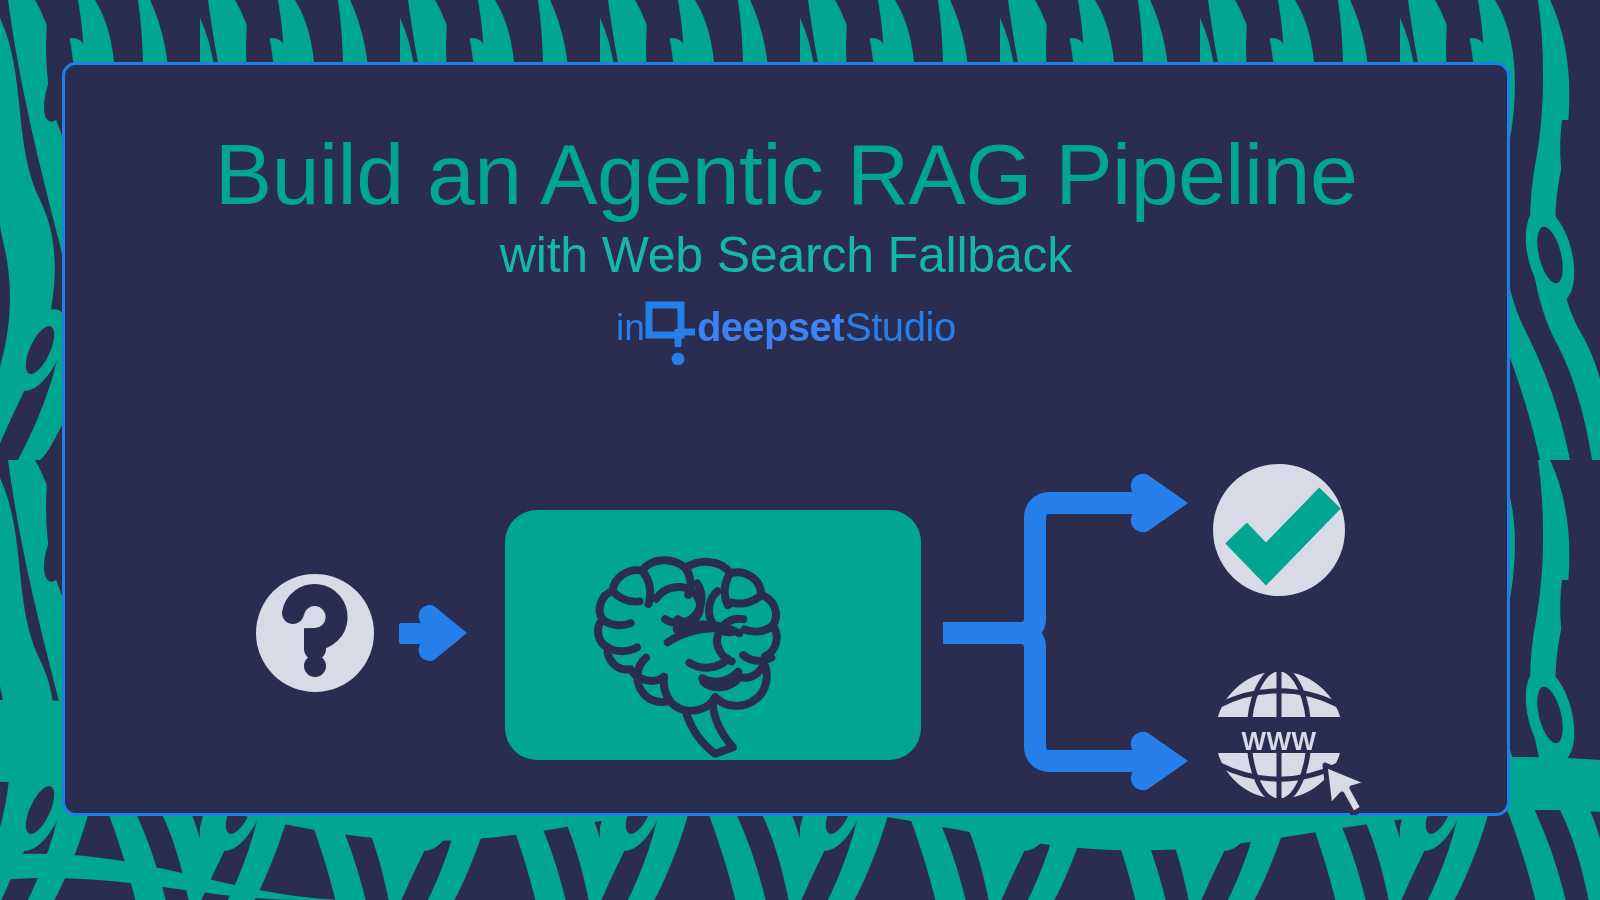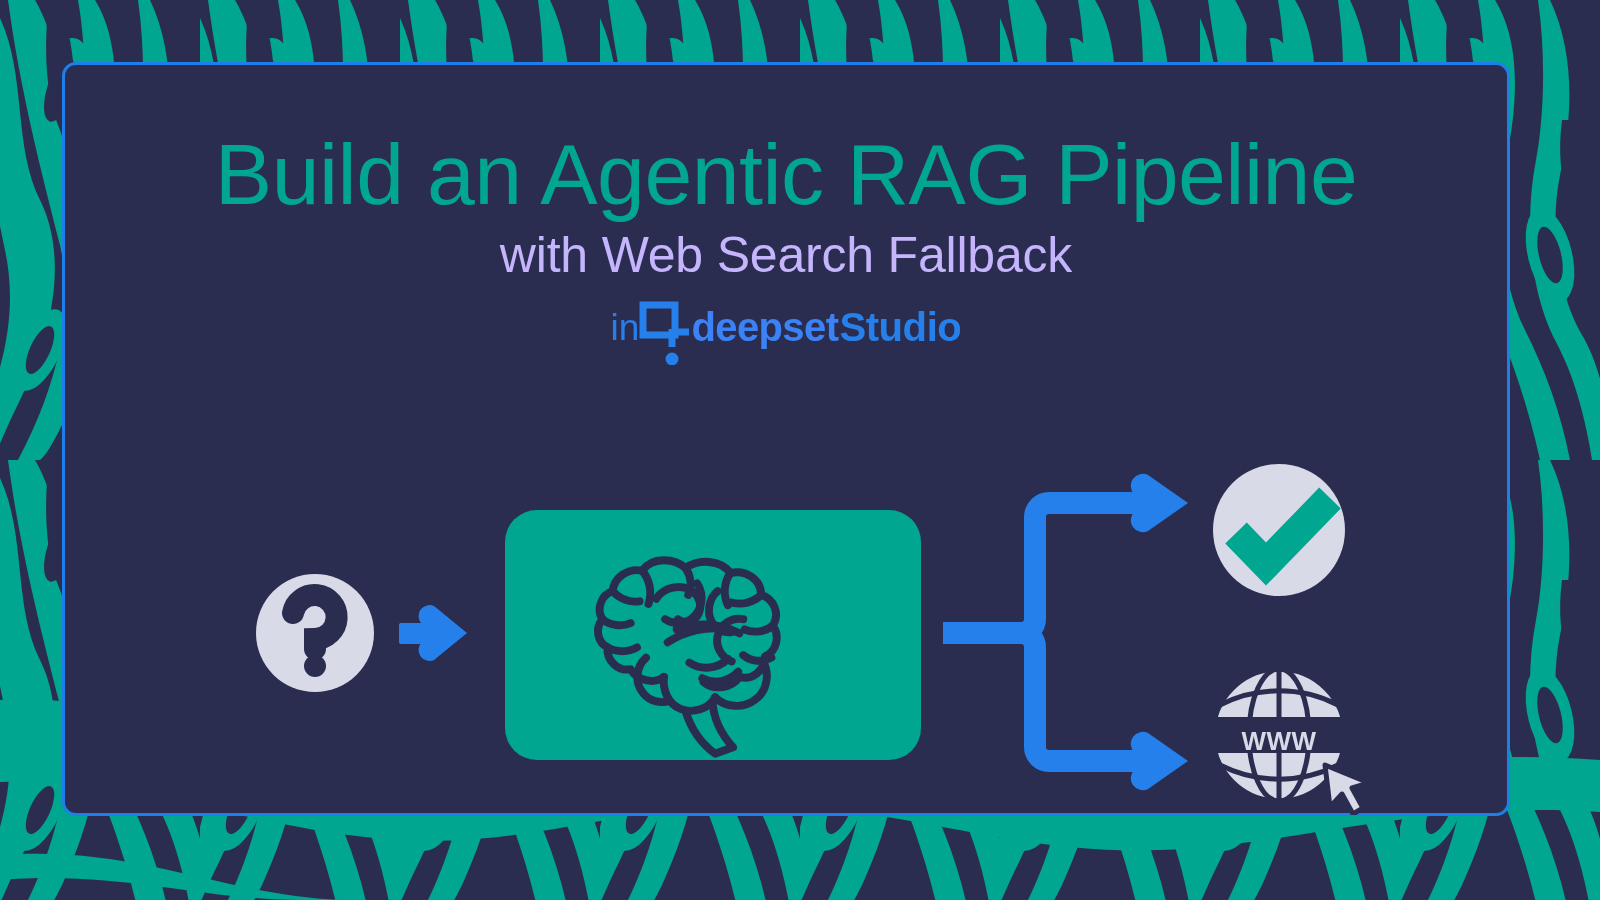--- a/index.html
+++ b/index.html
@@ -37,40 +37,40 @@
     letter-spacing:-0.5px;
     color:#00A690;
     white-space:nowrap;
   }
   #subtitle{
     position:absolute; left:0; top:165px; width:100%;
     text-align:center;
     font-size:50px; line-height:1;
     font-weight:500;
     letter-spacing:-0.2px;
-    color:#c4b5fd;
+    color:#14b8a6;
     white-space:nowrap;
   }
   #brandline{
     position:absolute; left:0; top:230px; width:100%;
     display:flex; align-items:center; justify-content:center;
     gap:0;
     color:#2680EB;
     white-space:nowrap;
   }
   #in-word{
     font-size:37px; font-weight:400; color:#2680EB;
     position:relative; top:1px;
   }
   #logo-mark{ display:block; width:52px; height:64px; position:relative; top:6px; }
   #brand-deepset{
     font-size:40px; font-weight:700; color:#3b82f6; letter-spacing:-0.6px;
   }
   #brand-studio{
-    font-size:40px; font-weight:700; color:#2680EB; letter-spacing:-0.4px;
+    font-size:40px; font-weight:400; color:#2680EB; letter-spacing:-0.4px;
     margin-left:1px;
   }
 
   
   #diagram{
     position:absolute; left:12px; top:330px; width:100%; height:420px;
   }
   #diagram svg{ display:block; width:1448px; height:420px; }
 
   .q-circle-bg{ fill:#D8DAE8; }

